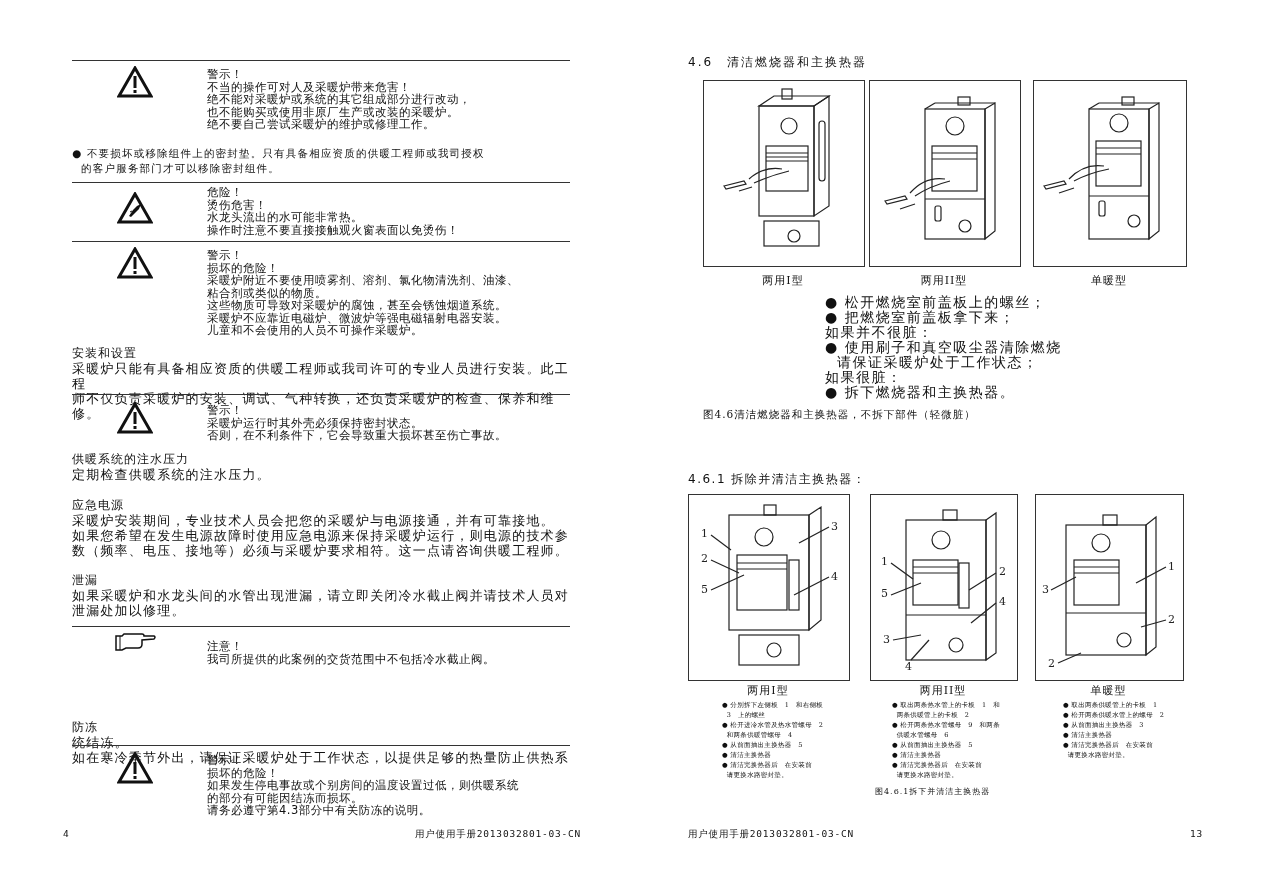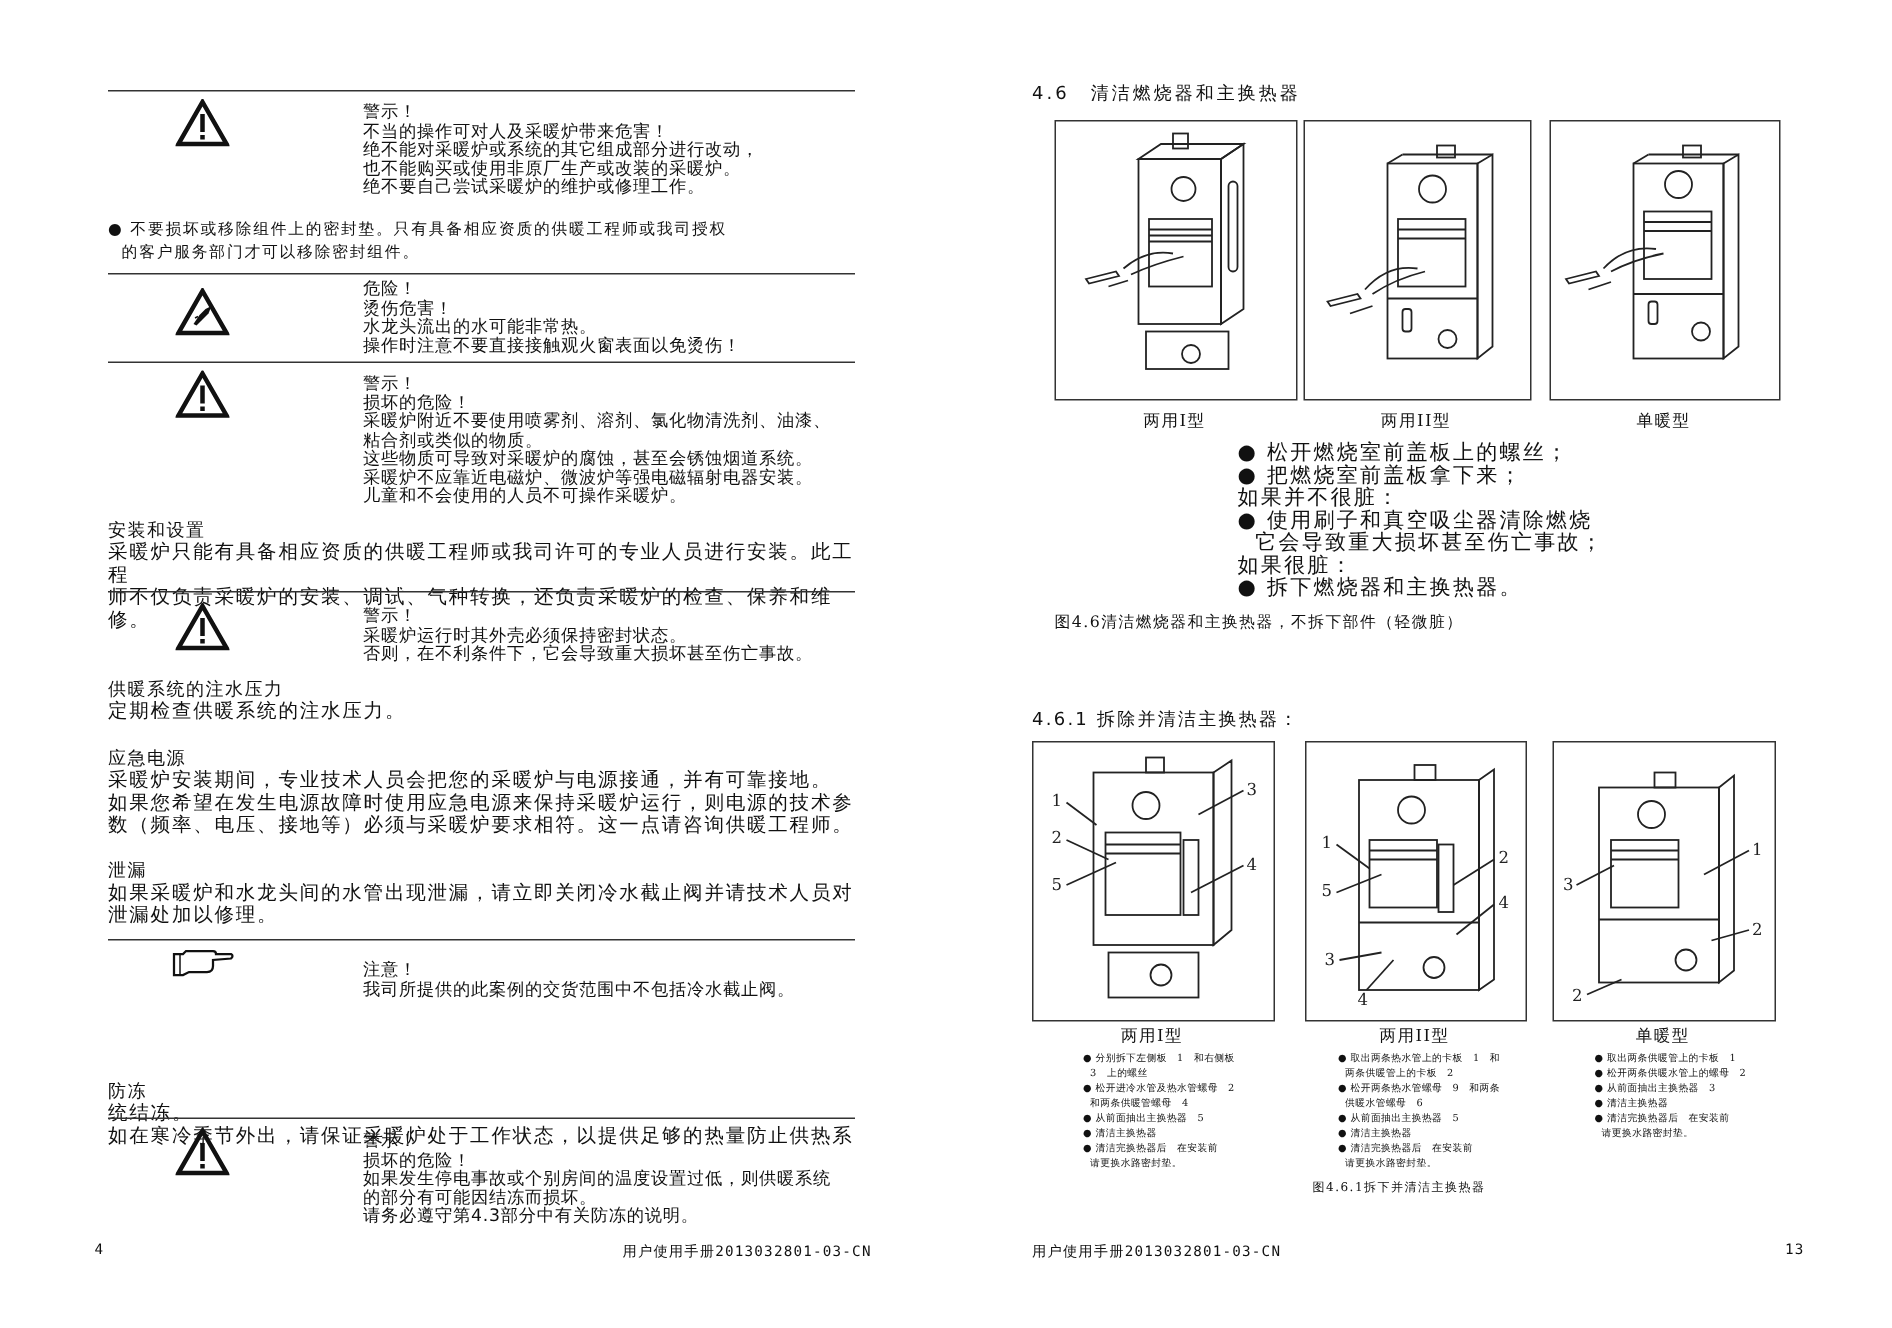--- a/index.html
+++ b/index.html
@@ -6,21 +6,21 @@
   body { width: 1261px; height: 885px; position: relative; overflow: hidden;
          font-family: "DejaVu Sans", "Liberation Sans", sans-serif; color: #111; }
   .page { position: absolute; top: 0; height: 756px; }
   .left { left: 0; width: 630px; }
   .right { left: 630px; width: 631px; }
 
   .hr { position: absolute; left: 72px; width: 498px; height: 0; border-top: 1.5px solid #333; }
 
   .notice { position: absolute; left: 72px; width: 500px; }
   .notice .icon { position: absolute; left: 45px; top: 0; width: 36px; height: 32px; }
-  .notice .lines { position: absolute; left: 135px; top: 0; font-size: 11.5px; line-height: 12.5px; letter-spacing: 0.5px; margin-left: 35px; }
+  .notice .lines { position: absolute; left: 135px; top: 0; font-size: 11.5px; line-height: 12.5px; letter-spacing: 0.5px; }
   .notice .lines div { white-space: nowrap; }
   .para { position: absolute; left: 72px; width: 510px; font-size: 11px; line-height: 15px; letter-spacing: 1.2px; }
   .para .head { font-family: "DejaVu Sans", sans-serif; font-size: 12px; letter-spacing: 1px; }
   .para .body { font-family: "DejaVu Serif", "Liberation Serif", serif; font-size: 13px; }
 
   .bullet { position: absolute; left: 72px; width: 510px; font-family: "DejaVu Serif", serif; font-size: 10.5px; line-height: 15px; letter-spacing: 1.2px; }
 
   .footer-left { position: absolute; top: 828px; font-size: 9.5px; letter-spacing: 0.8px; font-family: "DejaVu Sans Mono", monospace; }
 
   .sec-title { position: absolute; font-size: 12px; letter-spacing: 2px; }
@@ -252,21 +252,21 @@
 
   <div class="caption" style="left:73px; top:273px; width:160px">两用I型</div>
   <div class="caption" style="left:239px; top:273px; width:150px">两用II型</div>
   <div class="caption" style="left:403px; top:273px; width:152px">单暖型</div>
 
   <div class="steps" style="left:195px; top:295px">
     <div>● 松开燃烧室前盖板上的螺丝；</div>
     <div>● 把燃烧室前盖板拿下来；</div>
     <div>如果并不很脏：</div>
     <div>● 使用刷子和真空吸尘器清除燃烧</div>
-    <div style="white-space:pre">  它会导致重大损坏甚至伤亡事故；</div>
+    <div style="white-space:pre">  请保证采暖炉处于工作状态；</div>
     <div>如果很脏：</div>
     <div>● 拆下燃烧器和主换热器。</div>
   </div>
 
   <div class="figcap" style="left:73px; top:408px">图4.6清洁燃烧器和主换热器，不拆下部件（轻微脏）</div>
 
   <div class="sec-title" style="left:58px; top:471px; letter-spacing:1.5px">4.6.1 拆除并清洁主换热器：</div>
 
   <div class="fig" style="left:58px; top:494px; width:160px; height:185px">
     <svg viewBox="0 0 160 185">

